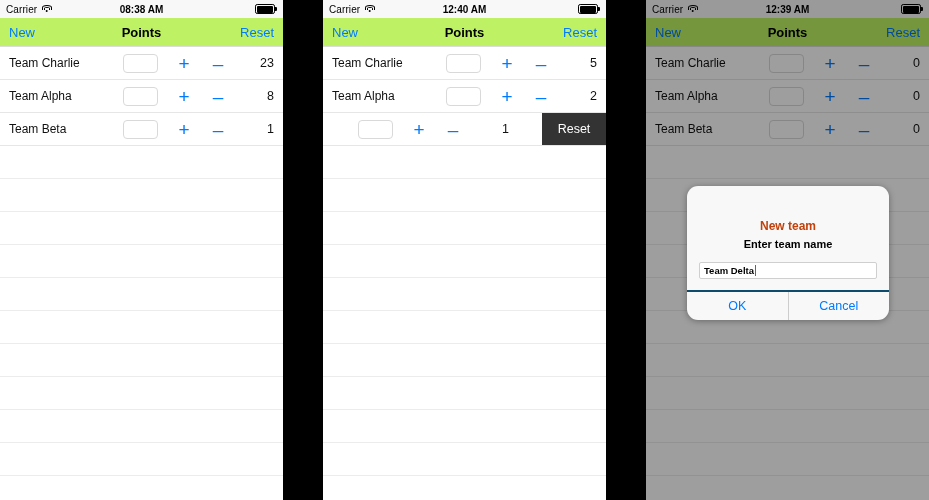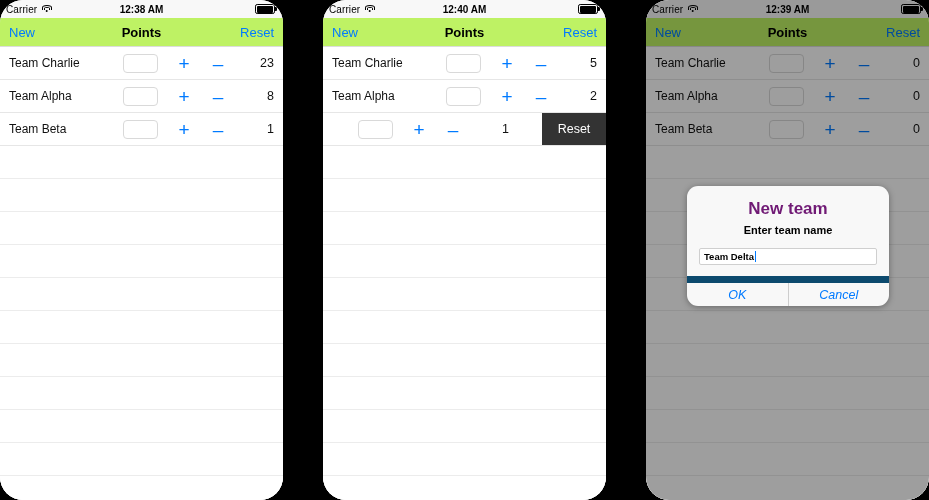--- a/index.html
+++ b/index.html
@@ -6,21 +6,21 @@
   html, body {
     width: 929px; height: 500px;
     background: #000;
     font-family: "Liberation Sans", sans-serif;
     overflow: hidden;
   }
   .stage { position: relative; width: 929px; height: 500px; background: #000; }
 
   .phone {
     position: absolute; top: 0; height: 500px;
-    background: #ffffff; overflow: hidden; border-radius: 23px;
+    background: #ffffff; overflow: hidden;
   }
   #phone1 { left: 0px;   width: 283px; }
   #phone2 { left: 323px; width: 283px; }
   #phone3 { left: 646px; width: 283px; }
 
   
   .statusbar {
     position: relative; height: 18px; background: #f8f8f8;
     display: flex; align-items: center; padding: 0 6px;
     font-size: 10px; color: #000; font-weight: 500;
@@ -117,34 +117,34 @@
     position: absolute; inset: 0; background: rgba(0,0,0,0.38);
     z-index: 5;
   }
   .dialog {
     position: absolute; z-index: 10;
     left: 41px; top: 186px; width: 202px;
     background: #f8f8f8; border-radius: 11px;
     overflow: hidden; box-shadow: 0 1px 6px rgba(0,0,0,.35);
   }
   .dlg-body { padding: 13px 12px 11px; text-align: center; }
-  .dlg-title { font-size: 17px; font-weight: bold; color: #701a75; }
+  .dlg-title { font-size: 12px; font-weight: bold; color: #c2410c; margin-top: 20px; }
   .dlg-msg { font-size: 11px; color: #000; margin-top: 5px; font-weight: bold; }
   .dlg-input {
     margin-top: 12px; height: 17px; background: #fff;
     border: 1px solid #cfcfcf; border-radius: 2px;
     display: flex; align-items: center; padding: 0 4px;
     font-size: 9.5px; color: #000; text-align: left; cursor: text; font-weight: bold;
   }
   .caret {
     display: inline-block; width: 1px; height: 11px;
     background: #007aff; margin-left: 1px;
   }
   .dlg-actions {
-    display: flex; border-top: 7px solid #0c4a6e; height: 30px; font-style: italic;
+    display: flex; border-top: 2px solid #0c4a6e; height: 30px;
   }
   .dlg-btn {
     flex: 1; display: flex; align-items: center; justify-content: center;
     font-size: 12.5px; color: #007aff; cursor: pointer;
   }
   .dlg-btn + .dlg-btn { border-left: 1px solid #cdcdcd; }
 </style>
 </head>
 <body>
 
@@ -152,21 +152,21 @@
     <div class="phone" id="phone1">
       <div class="statusbar">
         <div class="sb-left">
           <span class="sb-carrier">Carrier</span>
           <span class="wifi-icon">
             <i></i>
             <i></i>
             <i></i>
           </span>
         </div>
-        <div class="sb-time">12:38 AM</div>
+        <div class="sb-time">08:38 AM</div>
         <div class="sb-right">
           <div class="battery">
             <div class="shell"></div>
             <div class="fill"></div>
             <div class="nub"></div>
           </div>
         </div>
       </div>
       <div class="navbar">
         <div class="nav-btn">New</div>

